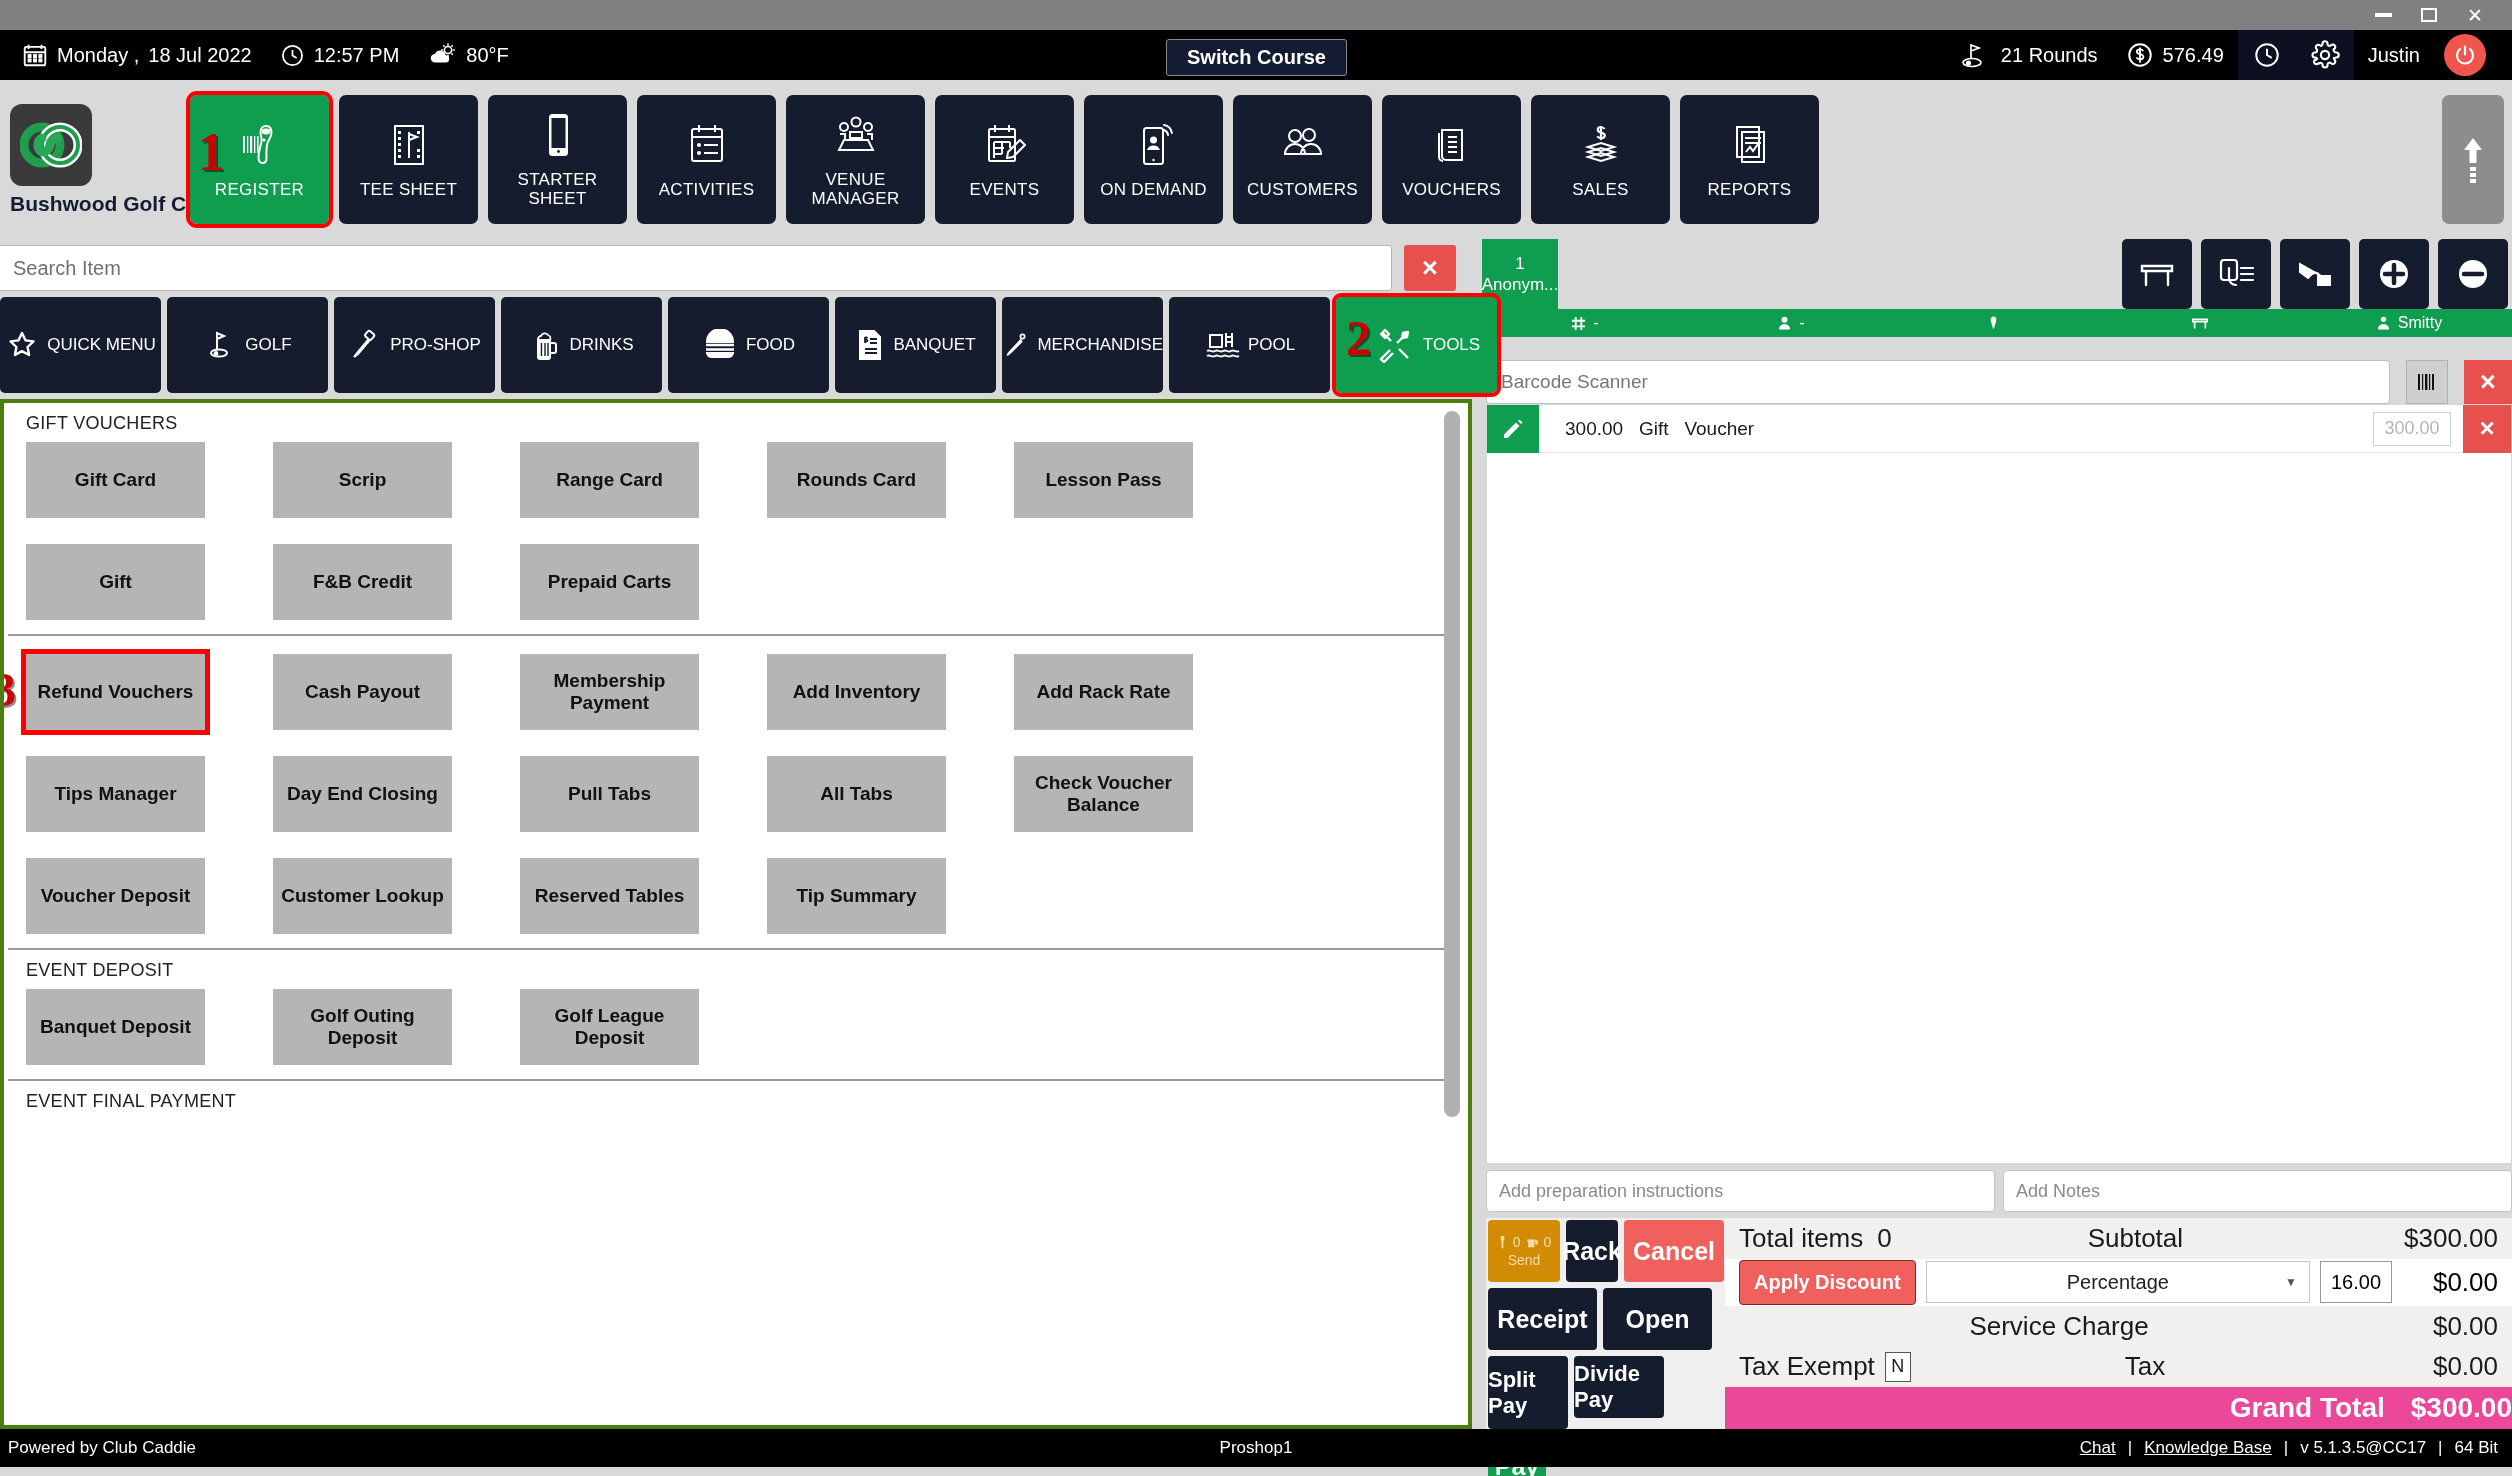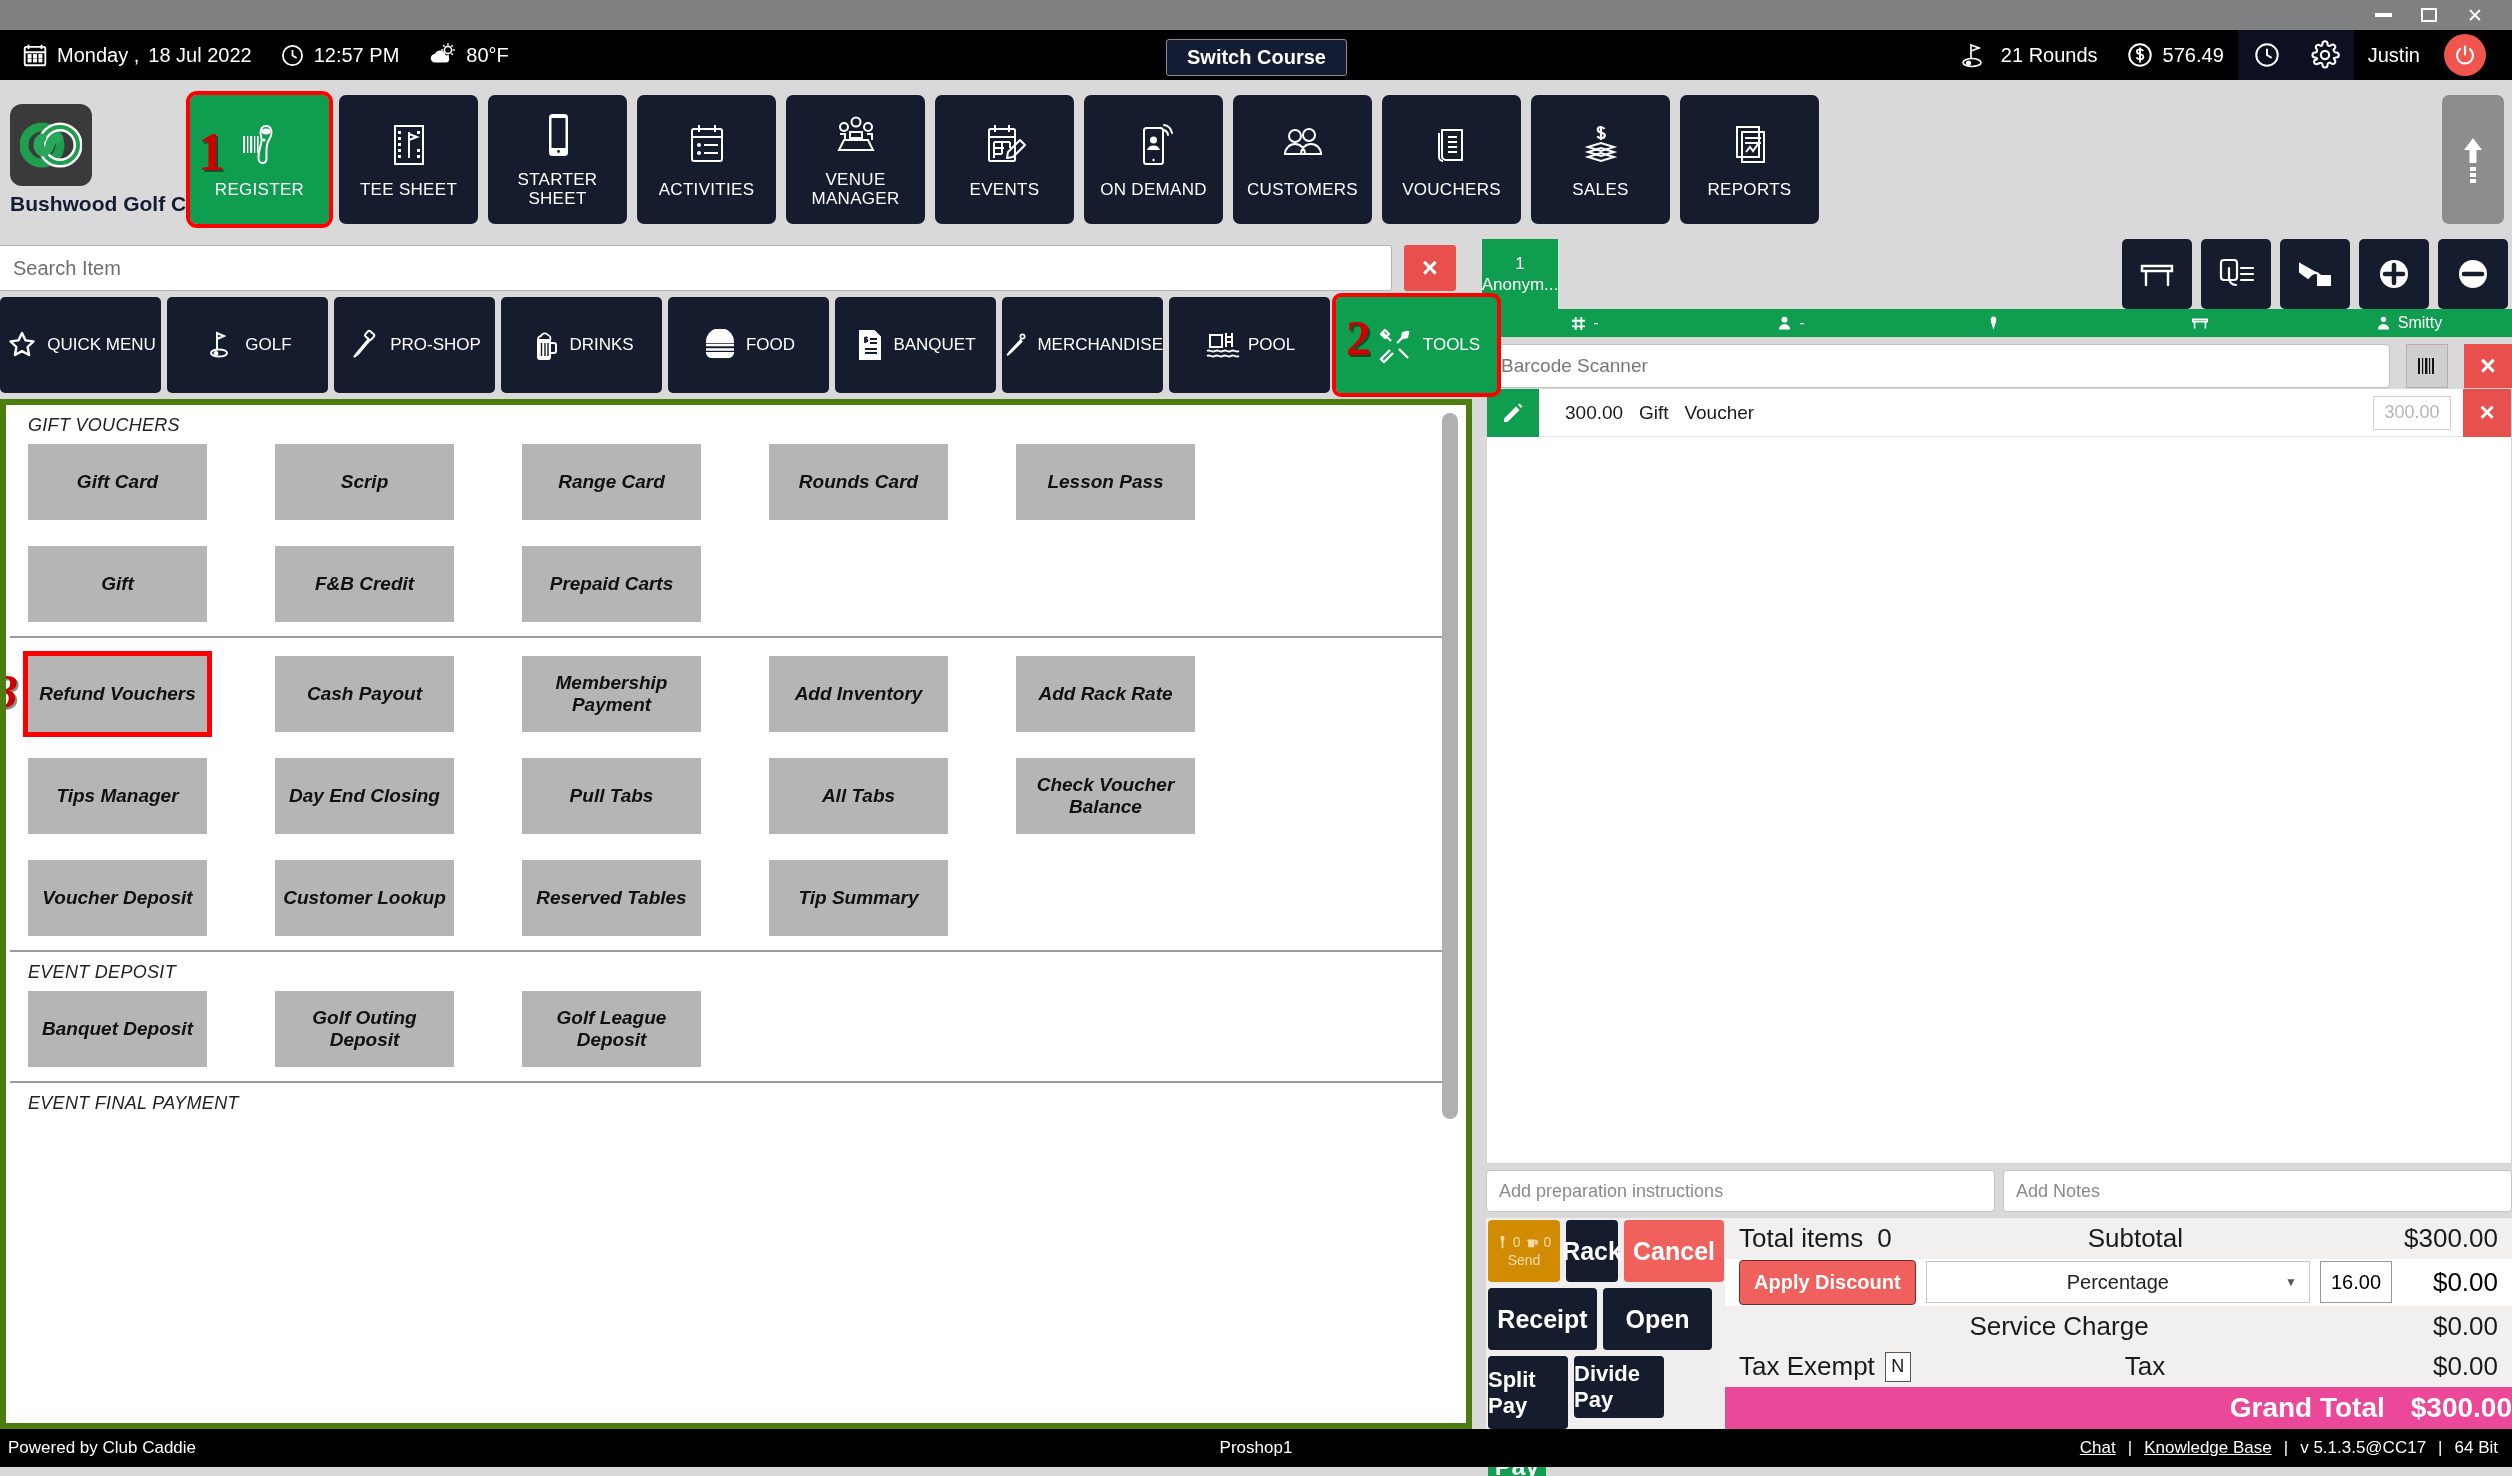--- a/index.html
+++ b/index.html
@@ -95,21 +95,21 @@
     display:flex;flex-direction:row;align-items:center;justify-content:center;gap:8px;flex:none;
     position:relative;
   }
   .cat .lbl{font-size:17px;}
   .cat.active{background:#0f9d4f;}
   .cat.hl{outline:4px solid #ff0000;}
   .cat .stepnum{font-size:50px;left:10px;top:16px;}
 
   
   #itempanel{
-    flex:1;background:#fff;border:6px solid #4d7c0f;margin:0 10px 0 0;position:relative;overflow:hidden;font-style:italic;
+    flex:1;background:#fff;border:4px solid #4d7c0f;margin:0 10px 0 0;position:relative;overflow:hidden;
   }
   .sectionlabel{font-size:18px;color:#222;padding:10px 0 4px 22px;letter-spacing:0.3px;}
   .btnrow{display:flex;gap:0;padding:4px 0 0 22px;}
   .itembtn{
     width:179px;height:76px;background:#b5b5b5;margin-right:68px;
     display:flex;align-items:center;justify-content:center;text-align:center;
     font-size:19px;font-weight:bold;color:#111;line-height:1.15;padding:4px;position:relative;flex:none;
   }
   .itembtn.hl{outline:5px solid #ff0000;}
   .itembtn .stepnum{font-size:48px;left:-34px;top:12px;}
@@ -128,21 +128,21 @@
   .hdrspacer{flex:1;}
   .hdricon{
     width:70px;background:#141c2e;border-radius:5px;margin-left:9px;
     display:flex;align-items:center;justify-content:center;
   }
   #ticketmeta{
     height:28px;background:#0f9d4f;color:#fff;display:flex;align-items:center;font-size:16px;
   }
   .metacell{flex:1;display:flex;align-items:center;justify-content:center;gap:7px;}
 
-  #barcoderow{display:flex;align-items:center;height:52px;padding:6px 0 0 4px;gap:16px;}
+  #barcoderow{display:flex;align-items:center;height:52px;padding:6px 0 0 4px;gap:16px;margin-top:16px;}
   #barcodeinput{
     flex:1;height:44px;background:#fff;border:1px solid #c0c0c0;border-radius:4px;
     display:flex;align-items:center;padding:0 14px;font-size:19px;color:#777;
   }
   #barcodebtn{width:42px;height:44px;background:#cfcfcf;border:1px solid #b0b0b0;display:flex;align-items:center;justify-content:center;}
   #barcodeclose{width:48px;height:44px;background:#e8504d;color:#fff;display:flex;align-items:center;justify-content:center;font-size:27px;font-weight:bold;}
 
   #cartlist{flex:1;background:#fff;border:1px solid #d5d5d5;border-top:none;margin-left:4px;overflow:hidden;}
   .cartrow{display:flex;align-items:center;height:48px;border-bottom:1px solid #e6e6e6;}
   .cart-edit{width:52px;height:48px;background:#0f9d4f;display:flex;align-items:center;justify-content:center;}

